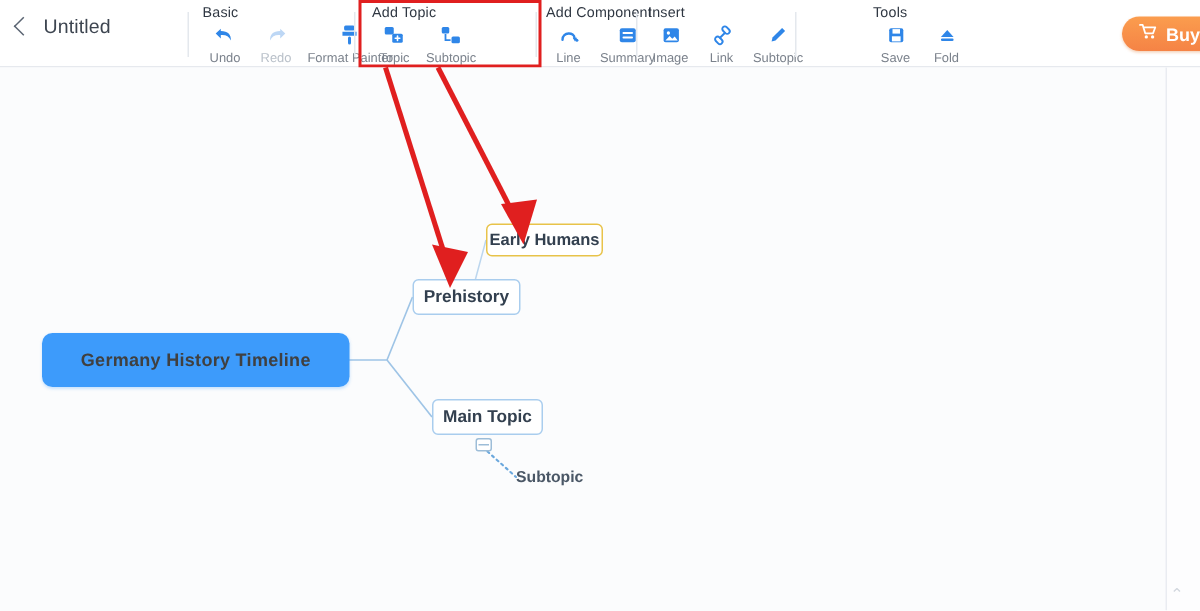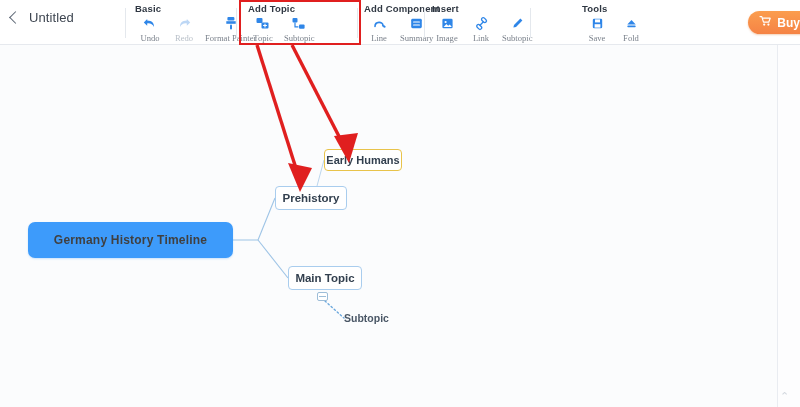--- a/index.html
+++ b/index.html
@@ -35,28 +35,28 @@
   }
   .doc-title {
     font-size: 13px; color: #3d4550; letter-spacing: .1px;
   }
 
   
   .tb-group {
     position: absolute; top: 2px; height: 42px;
   }
   .tb-group-title {
-    font-size: 9.5px; font-weight: bold; color: #2f3742;
+    font-size: 9.5px; font-weight: normal; color: #2f3742;
     letter-spacing: .15px; padding-left: 2px; height: 13px; line-height: 13px;
   }
   .tb-items { display: flex; align-items: flex-start; height: 29px; }
   .tb-item {
     display: flex; flex-direction: column; align-items: center;
     justify-content: flex-start;
-    min-width: 34px; padding: 0 4px; cursor: default; font-family: Liberation Serif, serif;
+    min-width: 34px; padding: 0 4px; cursor: default;
   }
   .tb-icon {
     height: 17px; display: flex; align-items: center; justify-content: center;
     margin-bottom: 1px;
   }
   .tb-label {
     font-size: 8.6px; color: #7b828c; white-space: nowrap; line-height: 10px;
   }
   .tb-item.disabled .tb-label { color: #b9c0c9; }
   .grp-sep {

